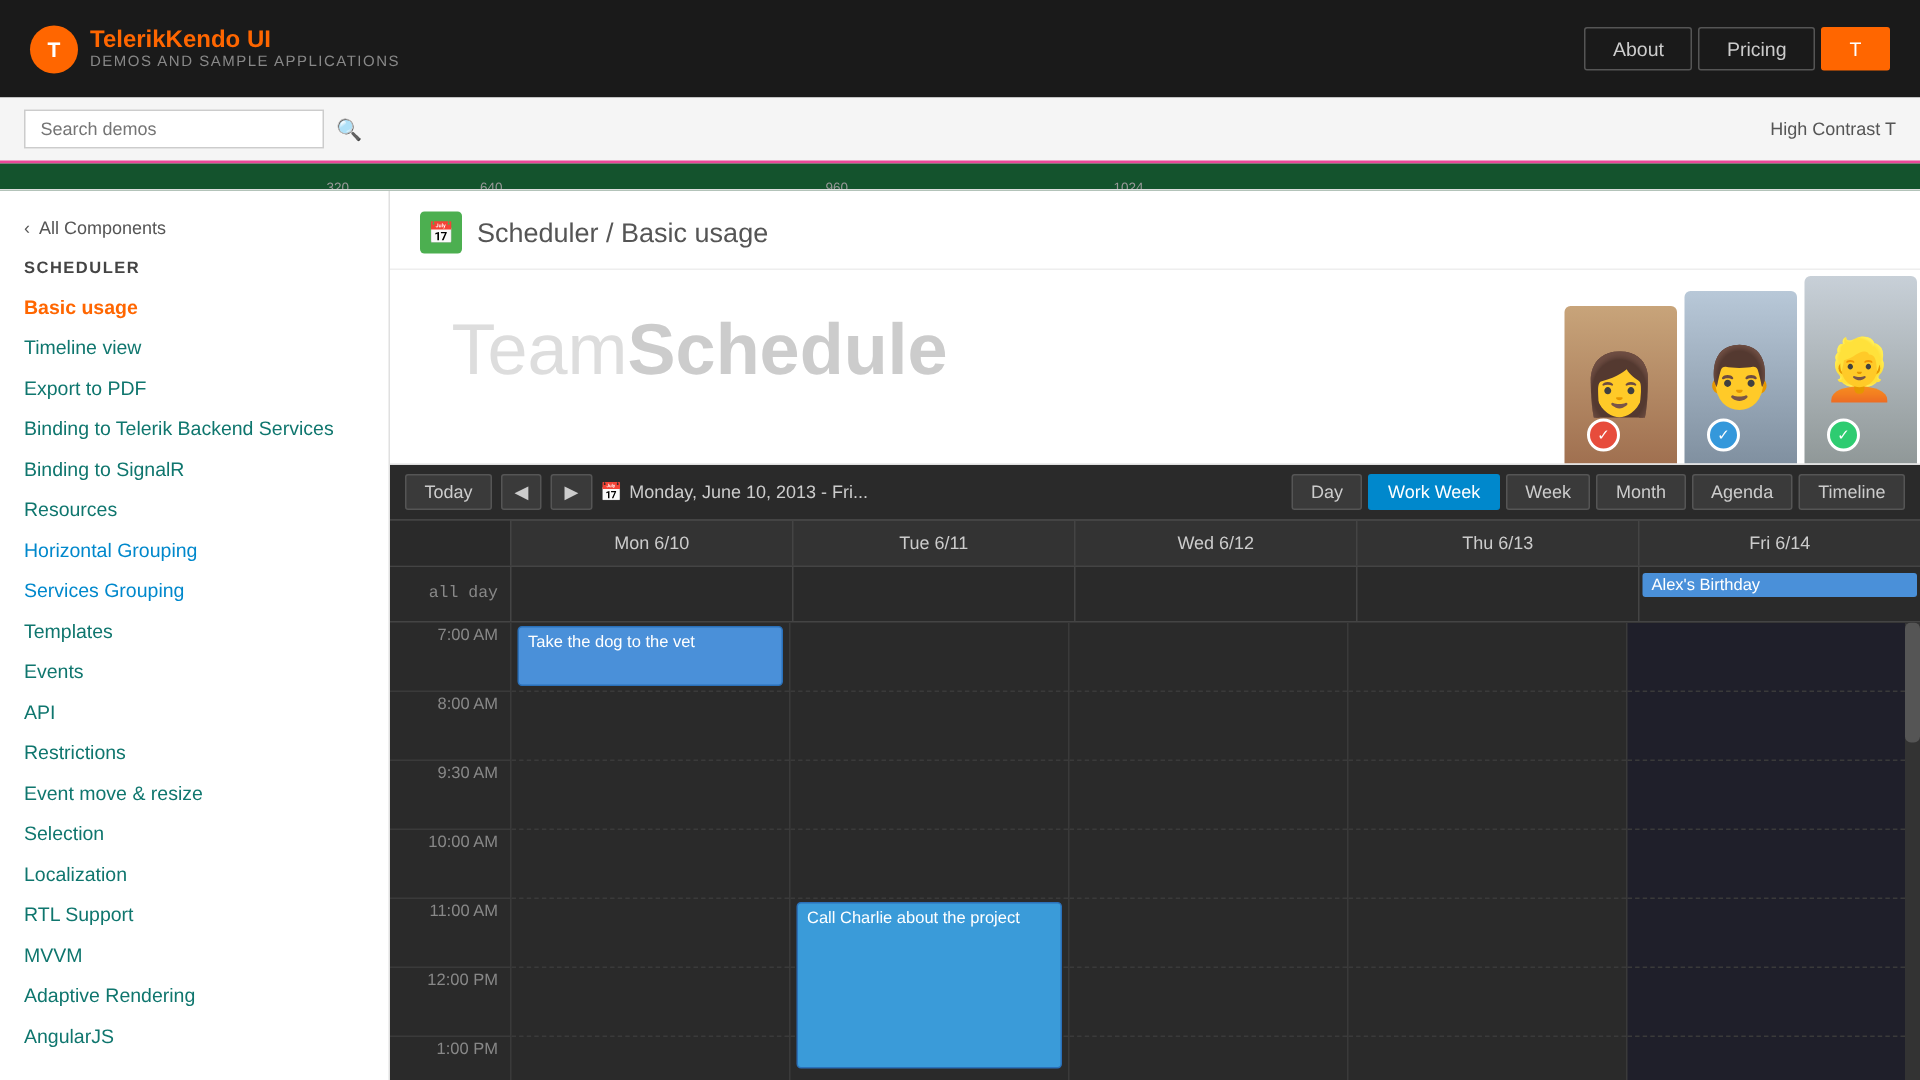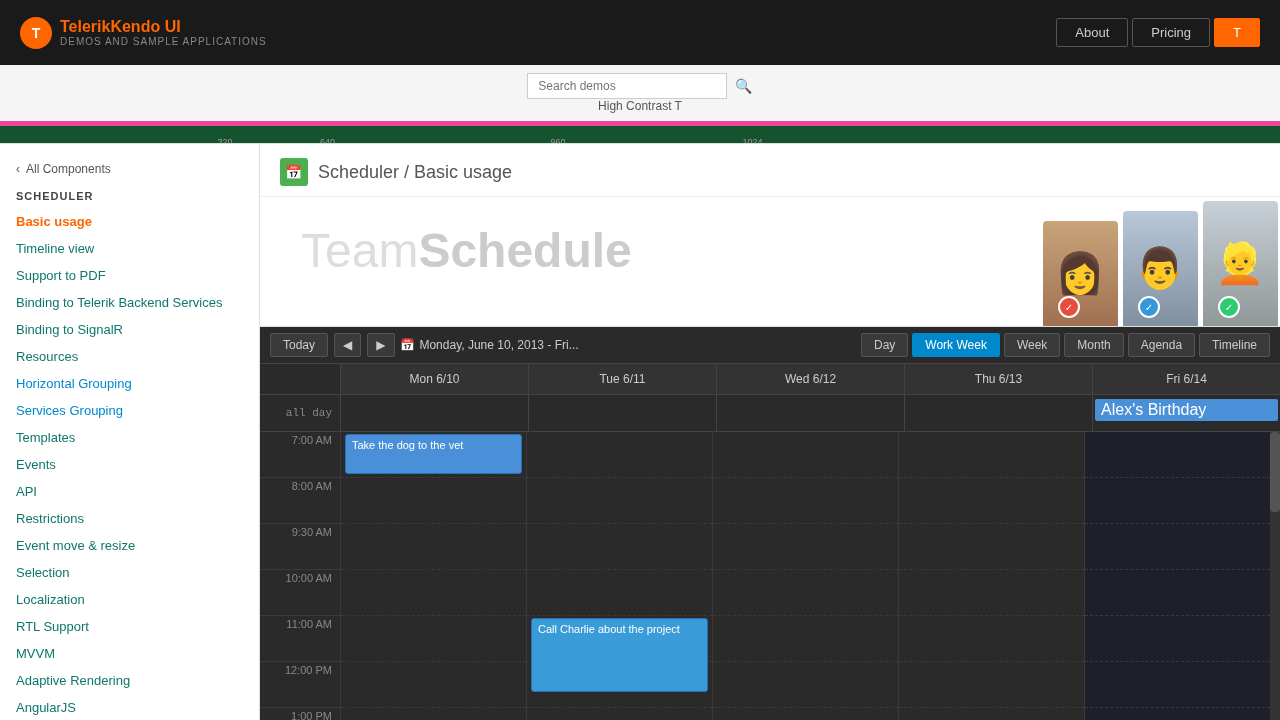--- a/index.html
+++ b/index.html
@@ -50,26 +50,25 @@
       color: white;
       padding: 6px 18px;
       cursor: pointer;
       font-size: 13px;
       border-radius: 2px;
     }
 
     
     .search-bar {
       background: #f5f5f5;
-      border-bottom: 5px solid #ec4899;
+      border-bottom: 2px solid #ec4899;
       padding: 8px 16px;
       display: flex;
       align-items: center;
       justify-content: space-between;
-      flex-direction: column;
     }
     .search-input-wrap {
       display: flex; align-items: center; gap: 8px;
     }
     .search-input {
       border: 1px solid #ccc;
       padding: 5px 10px;
       font-size: 12px;
       width: 200px;
       outline: none;
@@ -286,21 +285,21 @@
     }
     .cal-all-day-cell {
       flex: 1;
       border-left: 1px solid #444;
       min-height: 36px;
       position: relative;
     }
     .all-day-event {
       background: #4a90d9;
       color: white;
-      font-size: 16px;
+      font-size: 11px;
       padding: 2px 6px;
       margin: 4px 2px;
       border-radius: 2px;
       white-space: nowrap;
       overflow: hidden;
     }
     .cal-time-labels {
       width: 80px; min-width: 80px;
       background: #2a2a2a;
     }
@@ -393,21 +392,21 @@
 <div class="main-layout">
 
   <aside class="sidebar">
     <div class="sidebar-back">
       <span>‹</span>
       <span>All Components</span>
     </div>
     <div class="sidebar-section-title">SCHEDULER</div>
     <div class="sidebar-item active">Basic usage</div>
     <div class="sidebar-item">Timeline view</div>
-    <div class="sidebar-item">Support to PDF</div>
+    <div class="sidebar-item">Export to PDF</div>
     <div class="sidebar-item">Binding to Telerik Backend Services</div>
     <div class="sidebar-item">Binding to SignalR</div>
     <div class="sidebar-item">Resources</div>
     <div class="sidebar-item highlight">Horizontal Grouping</div>
     <div class="sidebar-item highlight">Services Grouping</div>
     <div class="sidebar-item">Templates</div>
     <div class="sidebar-item">Events</div>
     <div class="sidebar-item">API</div>
     <div class="sidebar-item">Restrictions</div>
     <div class="sidebar-item">Event move &amp; resize</div>
@@ -523,21 +522,21 @@
               <div class="cal-slot"></div>
               <div class="cal-slot"></div>
             </div>
 
             <div class="cal-day-col" style="position:relative;">
               <div class="cal-slot"></div>
               <div class="cal-slot"></div>
               <div class="cal-slot"></div>
               <div class="cal-slot"></div>
               <div class="cal-slot">
-                <div class="event-block" style="top:2px;height:74px;background:#3a9bd9;">Call Charlie about the project</div>
+                <div class="event-block" style="top:2px;height:111px;background:#3a9bd9;">Call Charlie about the project</div>
               </div>
               <div class="cal-slot"></div>
               <div class="cal-slot"></div>
             </div>
 
             <div class="cal-day-col">
               <div class="cal-slot"></div>
               <div class="cal-slot"></div>
               <div class="cal-slot"></div>
               <div class="cal-slot"></div>

